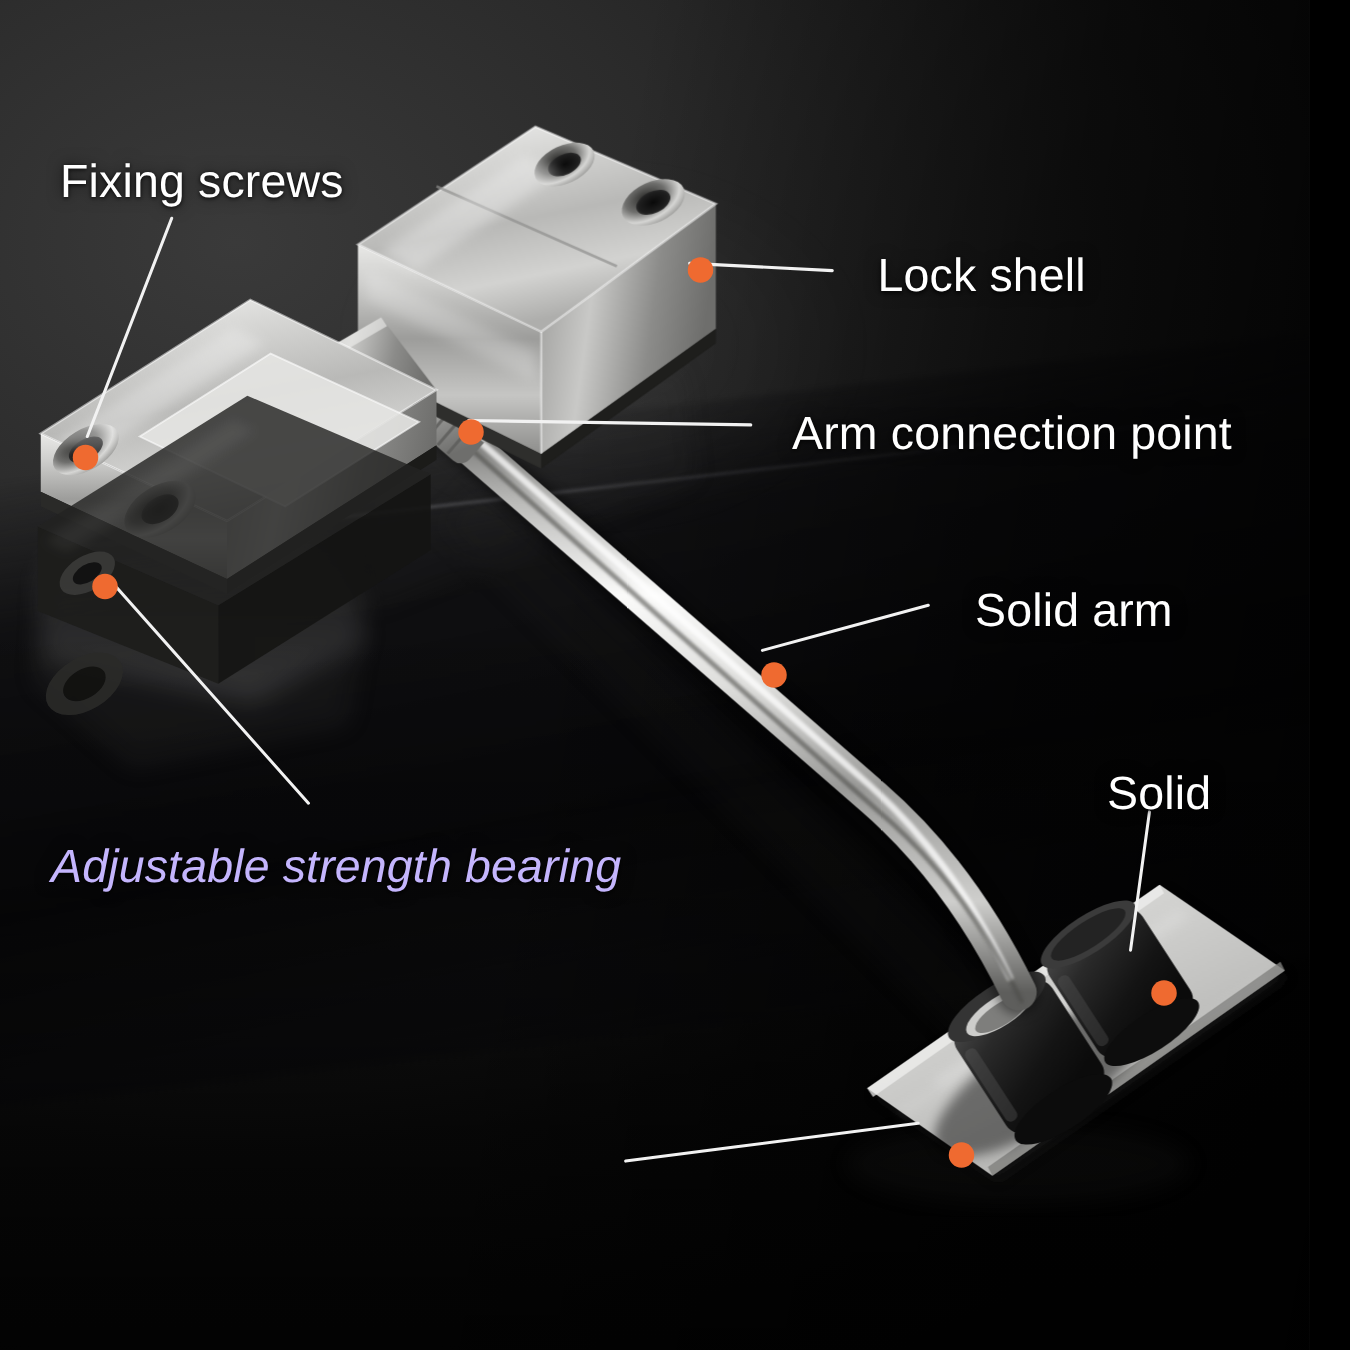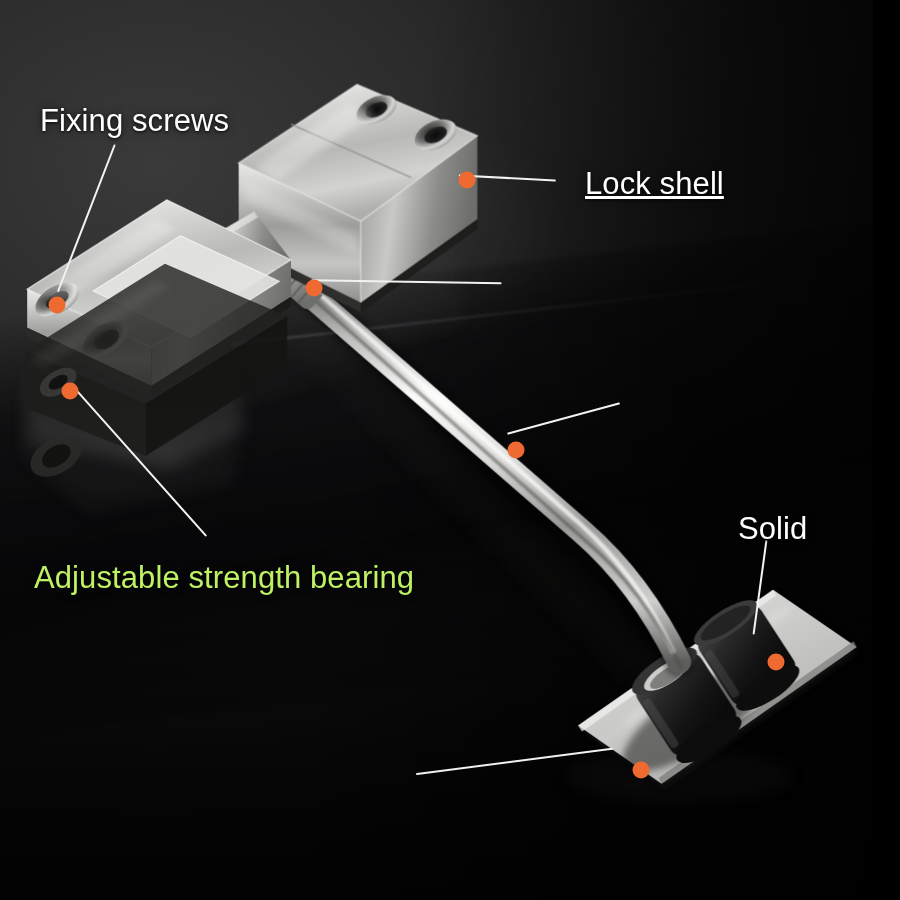--- a/index.html
+++ b/index.html
@@ -315,23 +315,25 @@
       <path d="M 524 447 L 638 416" stroke="#f2f2f2" stroke-width="2.1" fill="none" stroke-linecap="round"></path>
       <path d="M 790 558 L 777 653" stroke="#f2f2f2" stroke-width="2.1" fill="none" stroke-linecap="round"></path>
       <path d="M 75 398 L 212 552" stroke="#f2f2f2" stroke-width="2.1" fill="none" stroke-linecap="round"></path>
       <path d="M 631 772 L 430 798" stroke="#f2f2f2" stroke-width="2.1" fill="none" stroke-linecap="round"></path>
     </svg>
 
   <div id="annotations">
       <div class="dot" style="left: 57px; top: 305px; background: rgb(239, 106, 48);"></div>
       <div class="callout-label" style="left: 40px; top: 105px; color: rgb(255, 255, 255);">Fixing screws</div>
       <div class="dot" style="left: 467px; top: 180px; background: rgb(239, 106, 48);"></div>
-      <div class="callout-label" style="left: 585px; top: 168px; color: rgb(255, 255, 255); text-decoration: underline;">Lock shell</div>
+      <div class="callout-label" style="left: 585px; top: 168px; color: rgb(255, 255, 255);">Lock shell</div>
       <div class="dot" style="left: 314px; top: 288px; background: rgb(239, 106, 48);"></div>
+      <div class="callout-label" style="left: 528px; top: 273px; color: rgb(255, 255, 255);">Arm connection point</div>
       <div class="dot" style="left: 516px; top: 450px; background: rgb(239, 106, 48);"></div>
+      <div class="callout-label" style="left: 650px; top: 391px; color: rgb(255, 255, 255);">Solid arm</div>
       <div class="dot" style="left: 776px; top: 662px; background: rgb(239, 106, 48);"></div>
       <div class="callout-label" style="left: 738px; top: 513px; color: rgb(255, 255, 255);">Solid</div>
       <div class="dot" style="left: 70px; top: 391px; background: rgb(239, 106, 48);"></div>
-      <div class="callout-label" style="left: 34px; top: 562px; color: #bef264;">Adjustable strength bearing</div>
+      <div class="callout-label" style="left: 34px; top: 562px; color: #c4b5fd; font-style: italic;">Adjustable strength bearing</div>
       <div class="dot" style="left: 641px; top: 770px; background: rgb(239, 106, 48);"></div>
     </div>
 
 </div>
 
 </body></html>

